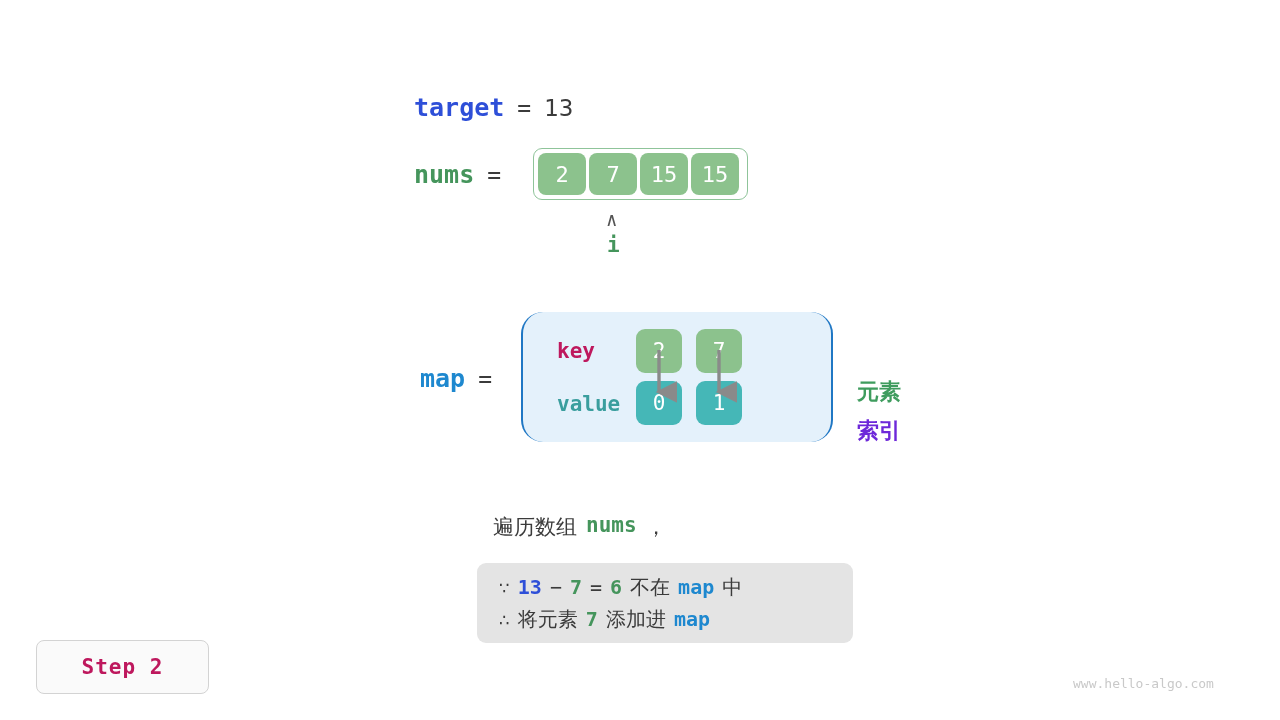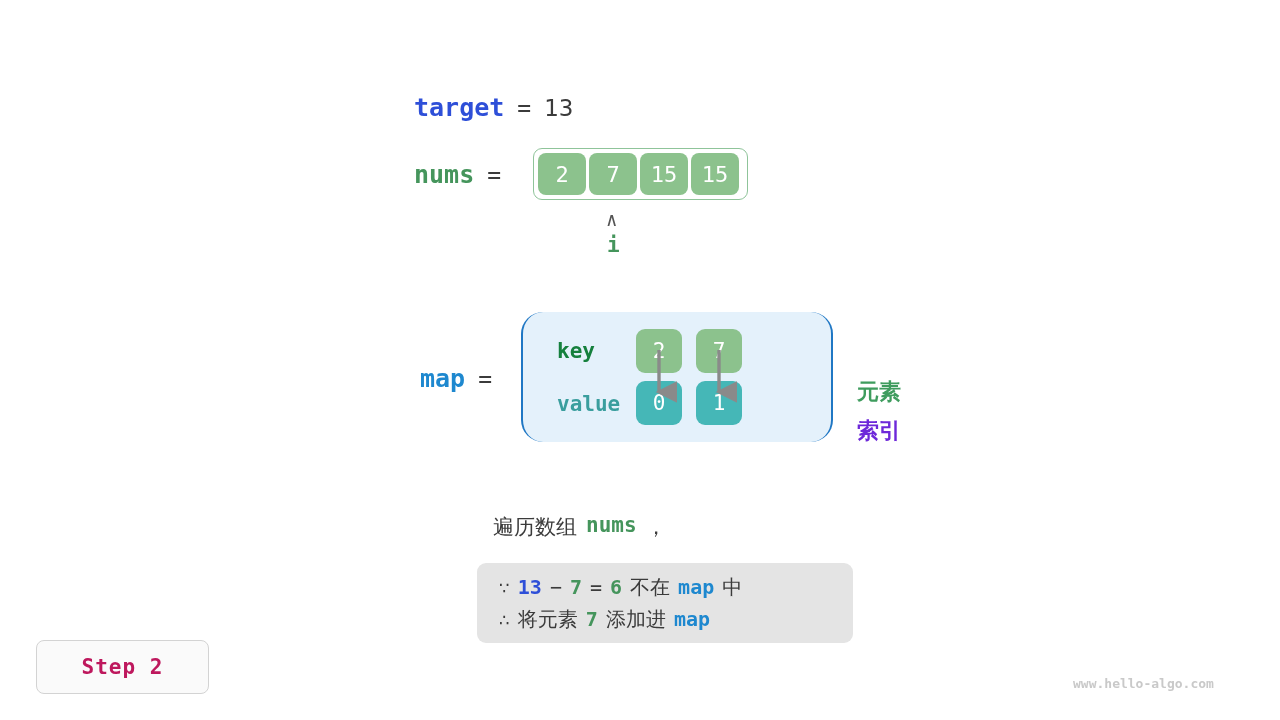--- a/index.html
+++ b/index.html
@@ -70,21 +70,21 @@
     border-right: 2.6px solid #1F77C4;
     border-radius: 22px;
   }
   #map-grid {
     position: absolute; left: 0; top: 0; width: 100%; height: 100%;
   }
   .row-label {
     position: absolute;
     font-family: "DejaVu Sans Mono", monospace; font-weight: bold; font-size: 21px;
   }
-  #key-label   { left: 34px; top: 27px; color: #15803d; }
+  #key-label   { left: 34px; top: 27px; color: #be185d; }
   #value-label { left: 34px; top: 80px; color: #3A9E9E; }
 
   .map-cell {
     position: absolute; width: 46px; height: 44px; border-radius: 9px;
     color: #ffffff; font-family: "DejaVu Sans Mono", monospace; font-size: 21px;
     display: flex; align-items: center; justify-content: center;
   }
   .key-cell   { background: #8CC28D; top: 17px; }
   .value-cell { background: #45B7B7; top: 69px; }
   .col0 { left: 113px; }
@@ -130,21 +130,21 @@
     border: 1.4px solid #D3D3D3; border-radius: 8px;
     background: #FAFAFA;
     display: flex; align-items: center; justify-content: center;
     font-family: "DejaVu Sans Mono", monospace; font-weight: bold;
     font-size: 21px; color: #be185d; letter-spacing: 1px;
   }
 
   
   #watermark {
     position: absolute; left: 1073px; top: 676px;
-    font-family: "DejaVu Sans Mono", monospace; font-size: 13px; color: #C9C9C9; font-weight: bold;
+    font-family: "DejaVu Sans Mono", monospace; font-size: 13px; color: #C9C9C9;
   }
 </style>
 </head>
 <body>
 
 <div id="canvas">
 
   <div id="target-row">
     <span class="var-target">target</span>
     <span class="eq">=</span>

